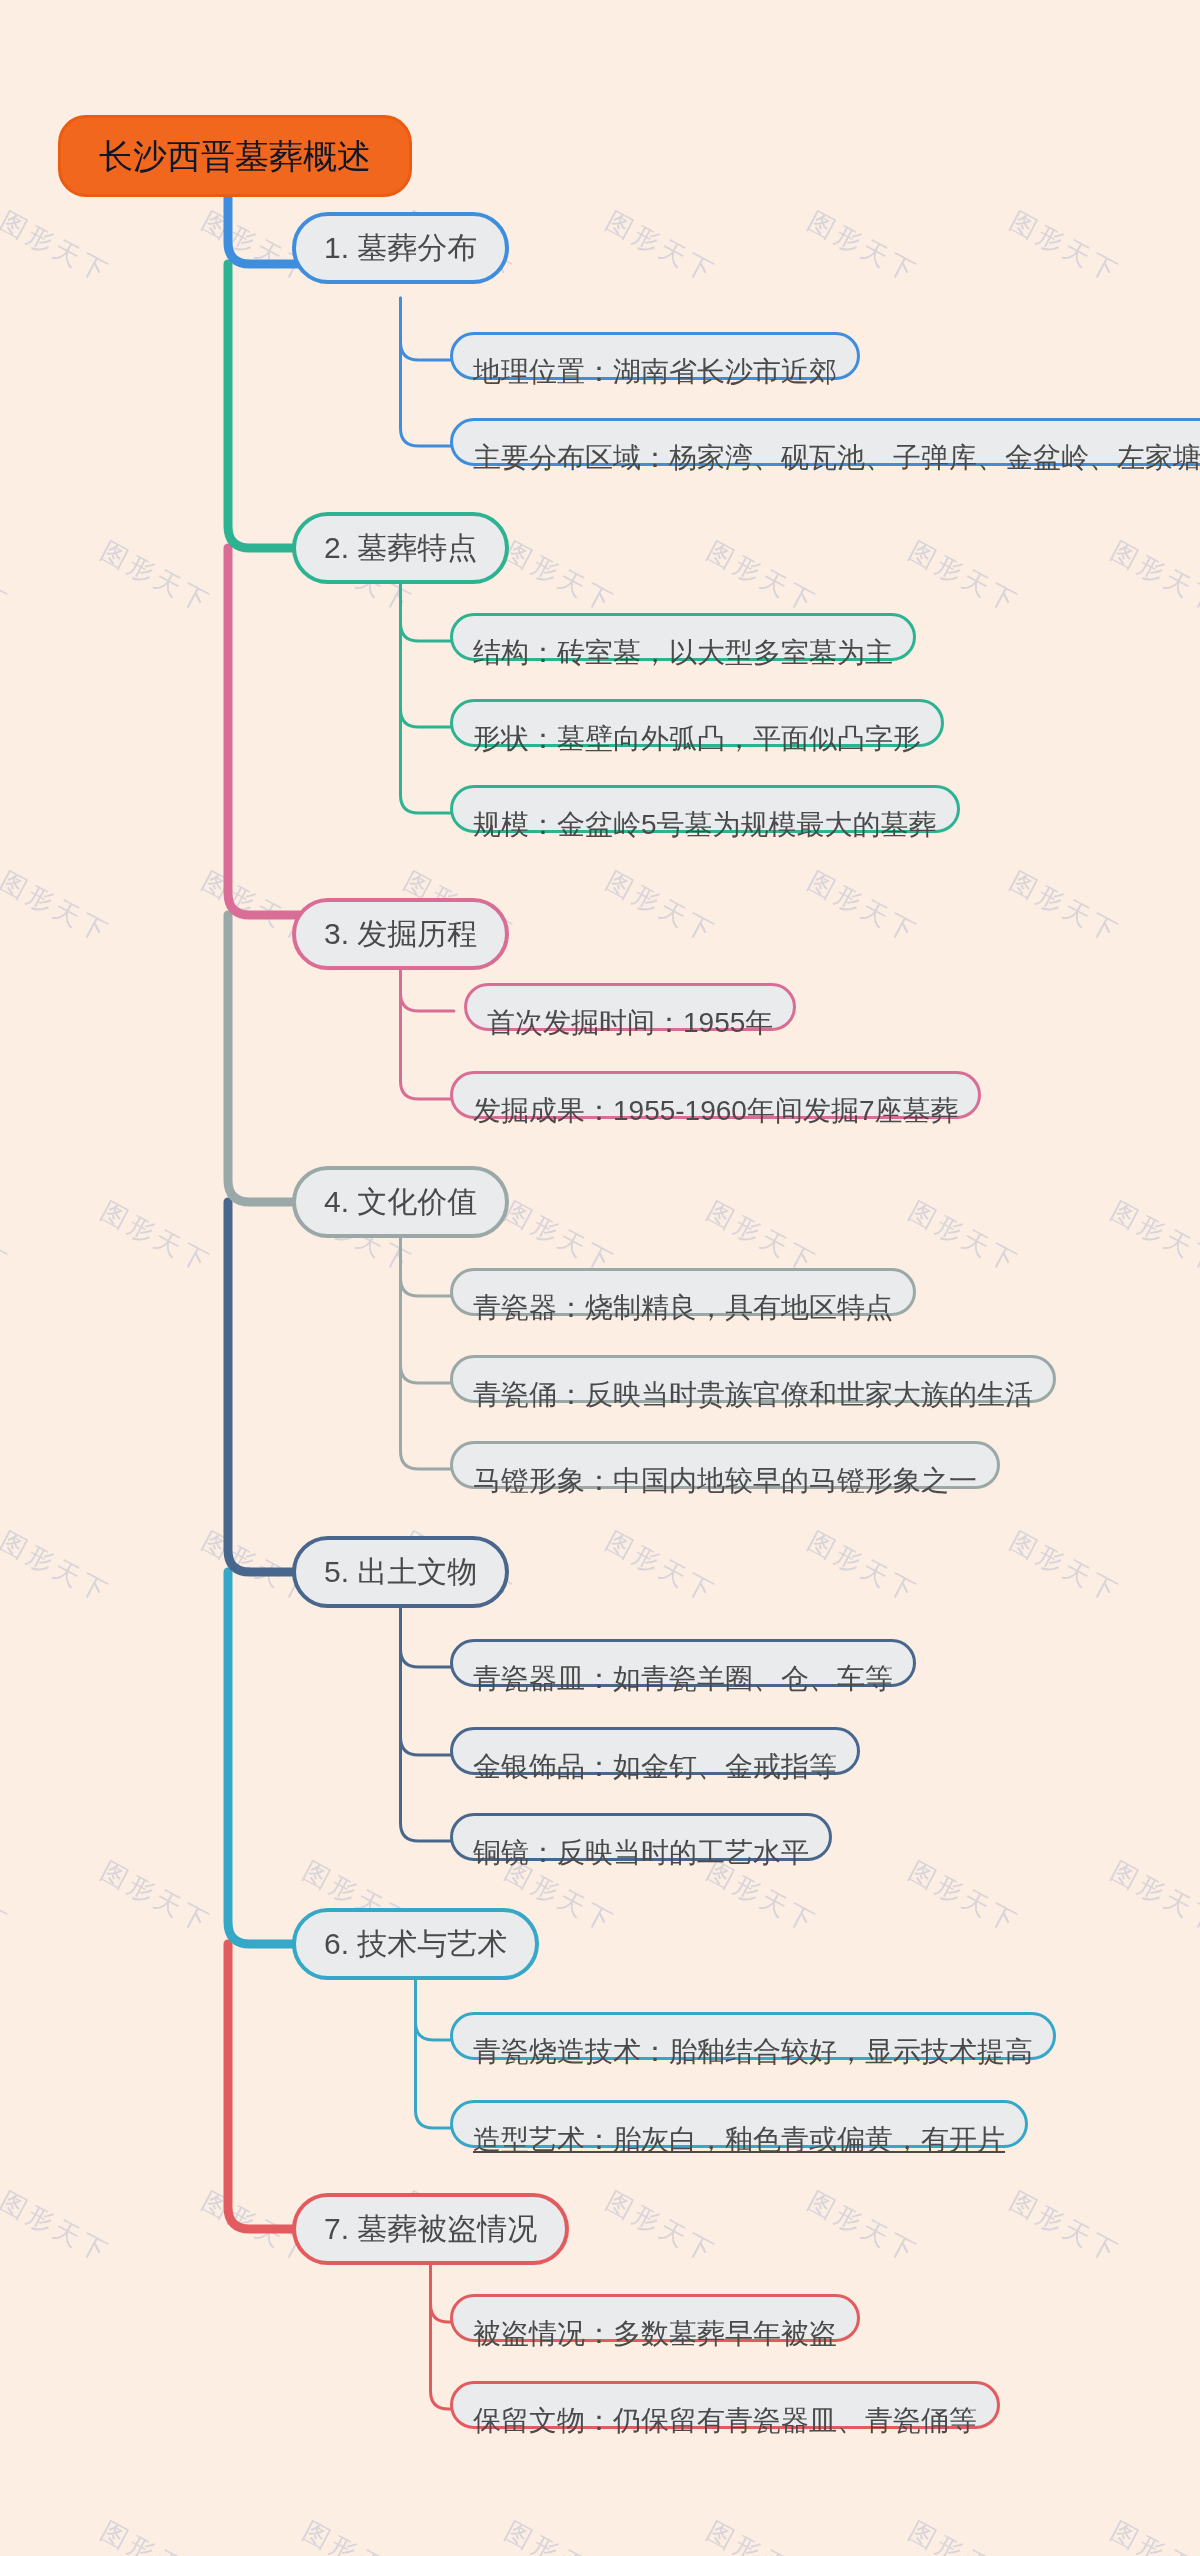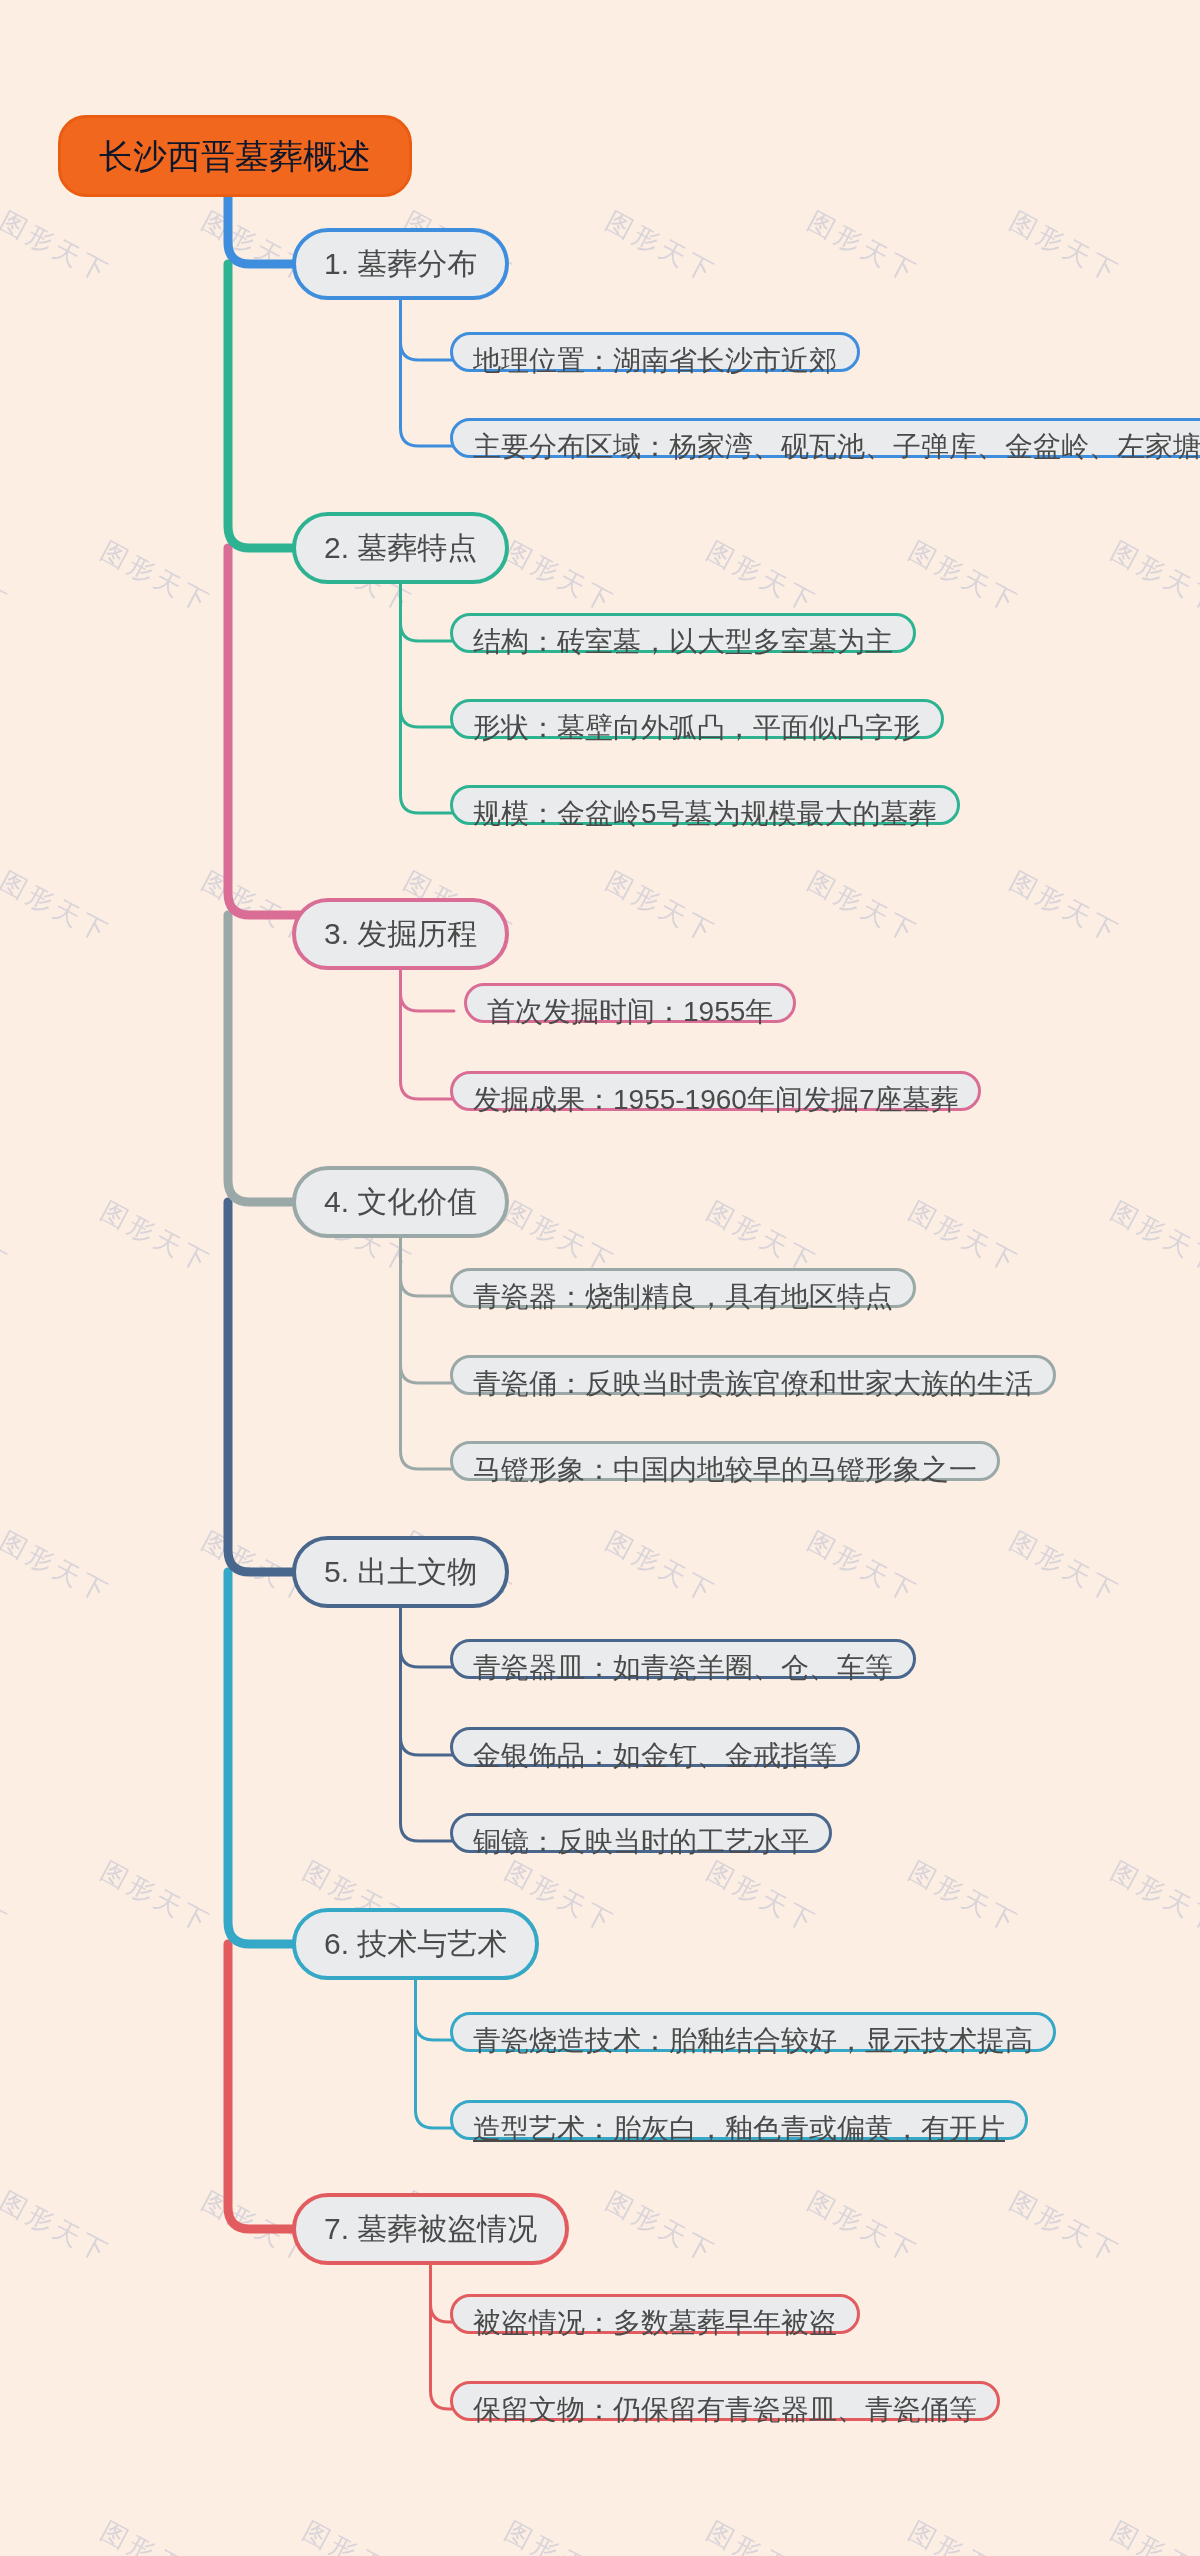--- a/index.html
+++ b/index.html
@@ -50,23 +50,23 @@
     font-size:30px;
     height:72px;
     line-height:64px;
     padding:0 28px;
     border-radius:36px;
   }
   .child-node{
     border-width:3px;
     border-style:solid;
     font-size:28px;
-    height:40px;
+    height:48px;
     line-height:50px;
-    padding:1px 20px;
+    padding:12px 20px;
     border-radius:24px;
   }
 </style>
 </head>
 <body>
 
 <div class="canvas">
   <div class="wm-layer" id="wm-layer">
       <span class="wm" style="left: -5px; top: 230px;">图形天下</span>
       <span class="wm" style="left: 197px; top: 230px;">图形天下</span>
@@ -142,21 +142,21 @@
       <path d="M 400.5 1606 L 400.5 1649 Q 400.5 1667 418.5 1667 L 454 1667" stroke="#49678c" stroke-width="3" fill="none" stroke-linecap="round"></path>
       <path d="M 400.5 1606 L 400.5 1737 Q 400.5 1755 418.5 1755 L 454 1755" stroke="#49678c" stroke-width="3" fill="none" stroke-linecap="round"></path>
       <path d="M 400.5 1606 L 400.5 1823 Q 400.5 1841 418.5 1841 L 454 1841" stroke="#49678c" stroke-width="3" fill="none" stroke-linecap="round"></path>
       <path d="M 415.5 1978 L 415.5 2022 Q 415.5 2040 433.5 2040 L 454 2040" stroke="#34a8c6" stroke-width="3" fill="none" stroke-linecap="round"></path>
       <path d="M 415.5 1978 L 415.5 2110 Q 415.5 2128 433.5 2128 L 454 2128" stroke="#34a8c6" stroke-width="3" fill="none" stroke-linecap="round"></path>
       <path d="M 430.5 2263 L 430.5 2304 Q 430.5 2322 448.5 2322 L 454 2322" stroke="#e25b5f" stroke-width="3" fill="none" stroke-linecap="round"></path>
       <path d="M 430.5 2263 L 430.5 2391 Q 430.5 2409 448.5 2409 L 454 2409" stroke="#e25b5f" stroke-width="3" fill="none" stroke-linecap="round"></path>
     </svg>
   <div class="node root-node" id="root-node" style="left:58px;top:115px;">长沙西晋墓葬概述</div>
   <div id="nodes-layer">
-      <div class="node branch-node" style="left: 292px; top: 228px; border-color: rgb(62, 142, 221);">1. 墓葬分布</div>
+      <div class="node branch-node" style="left: 292px; top: 212px; border-color: rgb(62, 142, 221);">1. 墓葬分布</div>
       <div class="node child-node" style="left: 450px; top: 332px; border-color: rgb(62, 142, 221);">地理位置：湖南省长沙市近郊</div>
       <div class="node child-node" style="left: 450px; top: 418px; border-color: rgb(62, 142, 221);">主要分布区域：杨家湾、砚瓦池、子弹库、金盆岭、左家塘</div>
       <div class="node branch-node" style="left: 292px; top: 512px; border-color: rgb(45, 179, 146);">2. 墓葬特点</div>
       <div class="node child-node" style="left: 450px; top: 613px; border-color: rgb(45, 179, 146);">结构：砖室墓，以大型多室墓为主</div>
       <div class="node child-node" style="left: 450px; top: 699px; border-color: rgb(45, 179, 146);">形状：墓壁向外弧凸，平面似凸字形</div>
       <div class="node child-node" style="left: 450px; top: 785px; border-color: rgb(45, 179, 146);">规模：金盆岭5号墓为规模最大的墓葬</div>
       <div class="node branch-node" style="left: 292px; top: 879px; border-color: rgb(217, 109, 150); margin-top: 19px;">3. 发掘历程</div>
       <div class="node child-node" style="left: 464px; top: 983px; border-color: rgb(217, 109, 150);">首次发掘时间：1955年</div>
       <div class="node child-node" style="left: 450px; top: 1071px; border-color: rgb(217, 109, 150);">发掘成果：1955-1960年间发掘7座墓葬</div>
       <div class="node branch-node" style="left: 292px; top: 1166px; border-color: rgb(154, 168, 168);">4. 文化价值</div>

